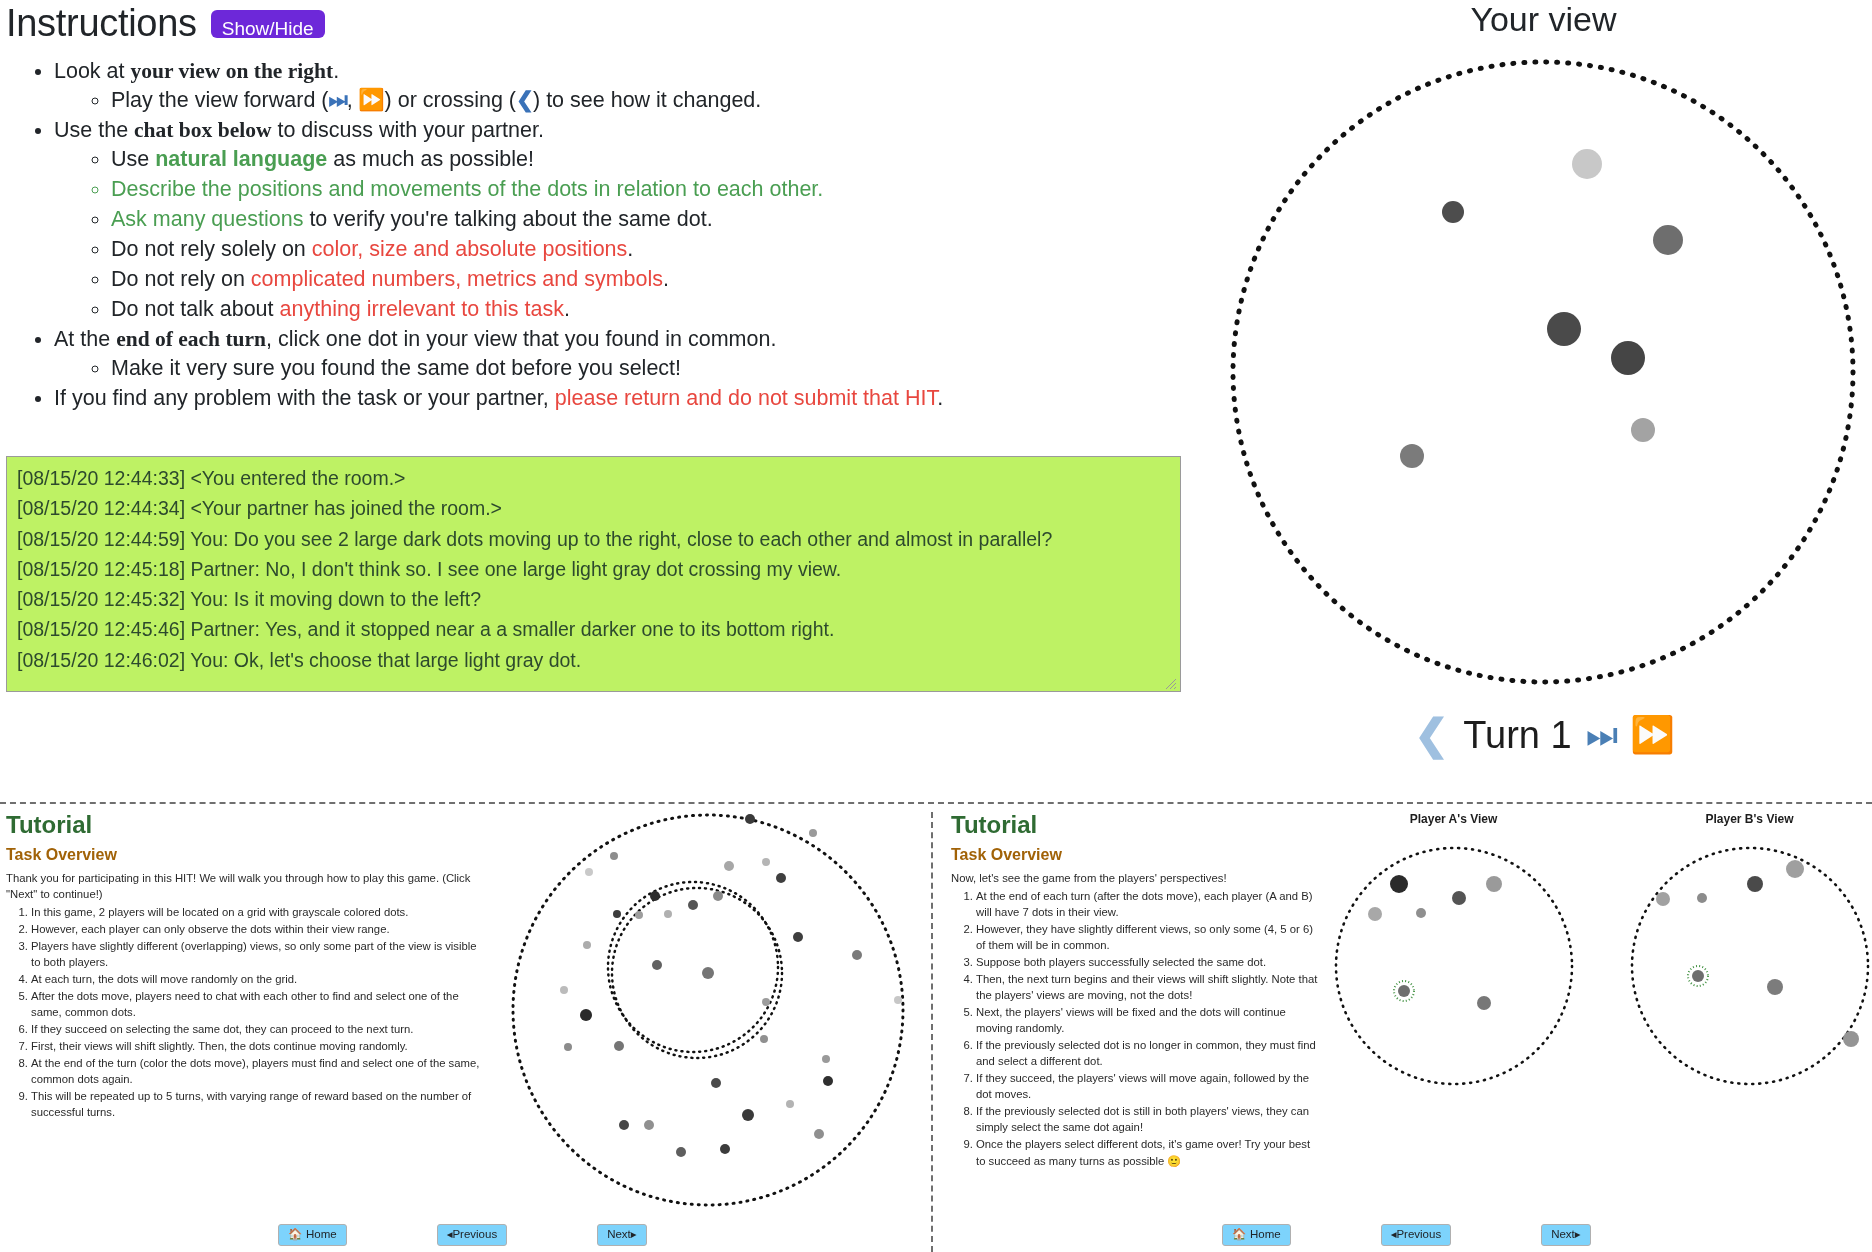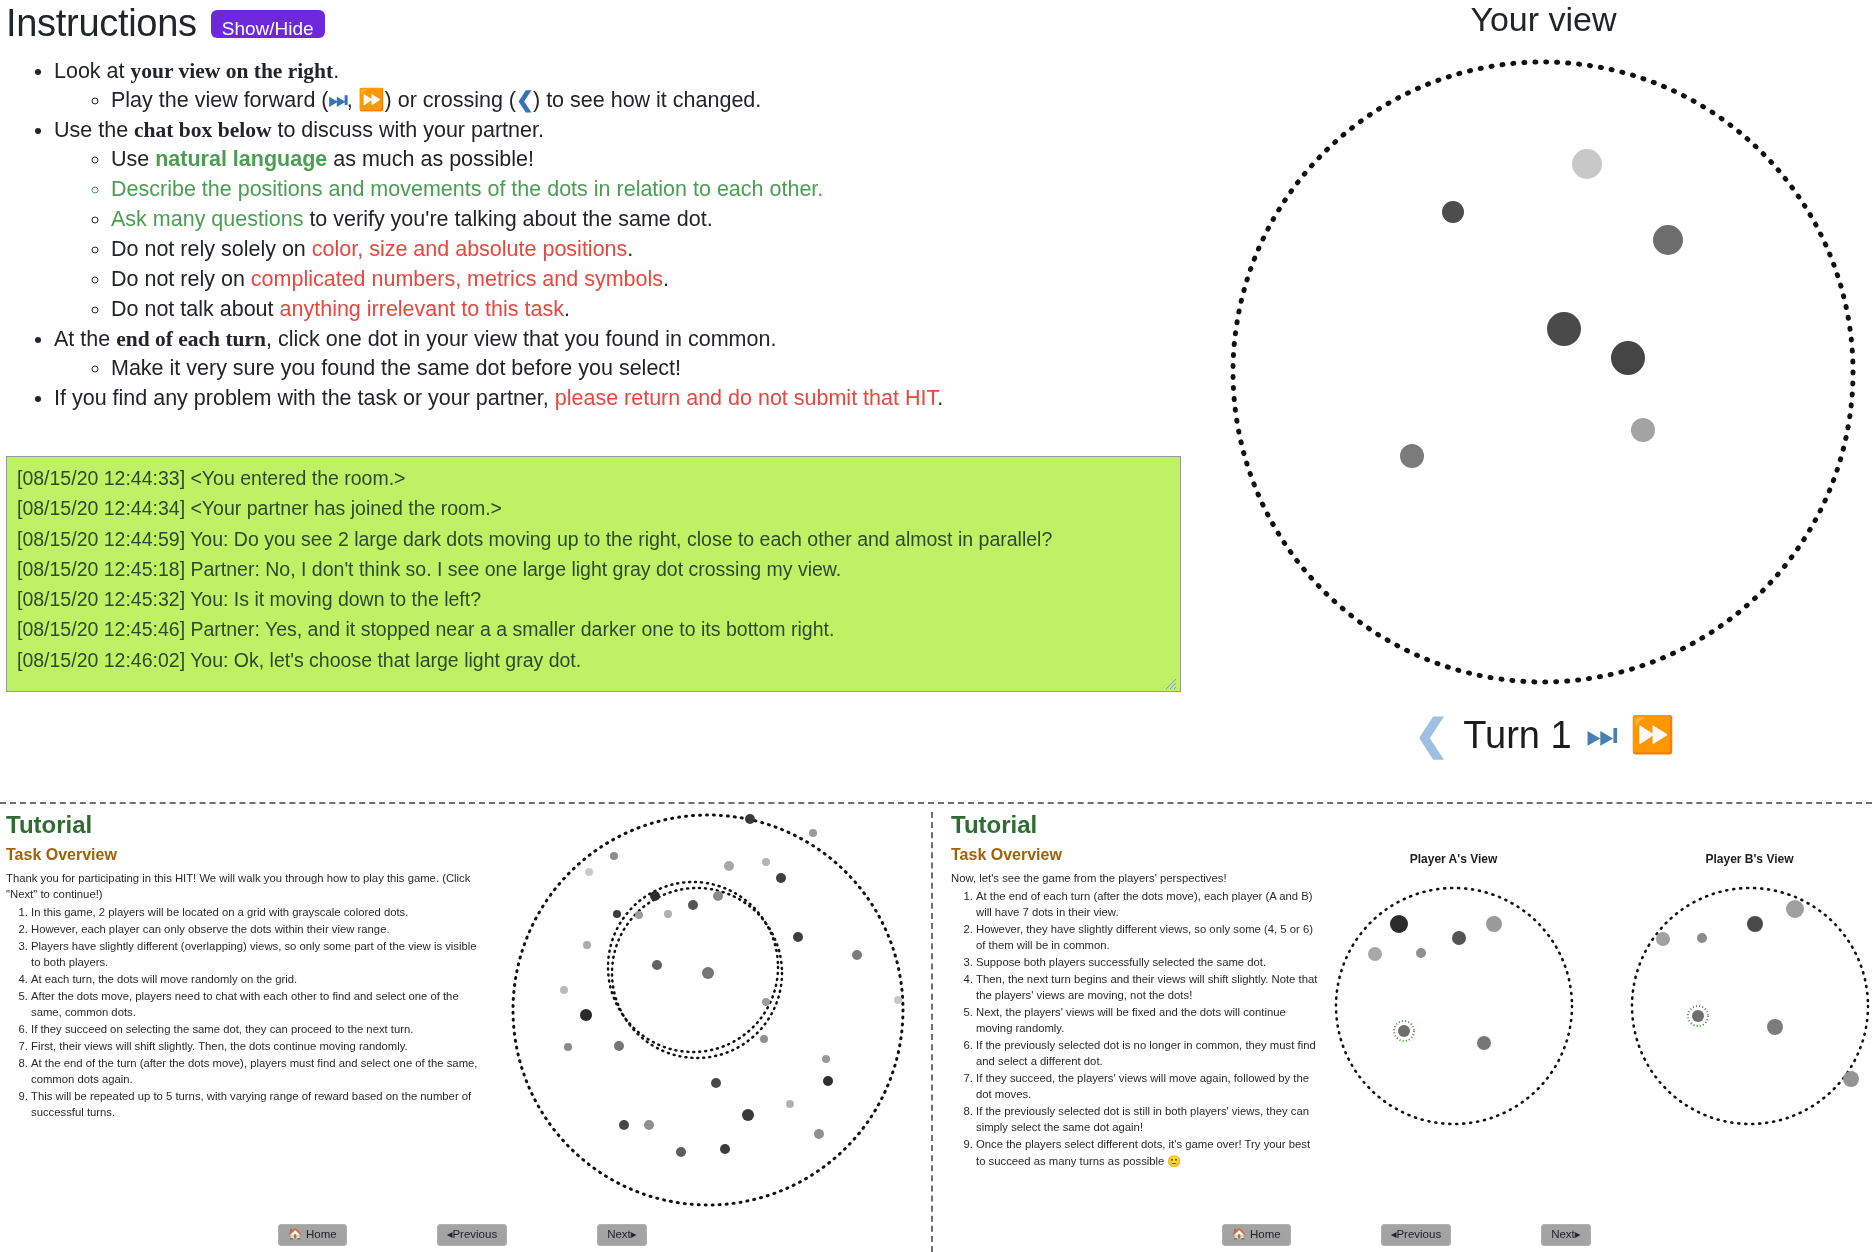--- a/index.html
+++ b/index.html
@@ -92,21 +92,21 @@
 
   .tut-fig{position:absolute;}
   .tut-left .tut-fig{left:500px;top:-12px;width:420px;height:420px;}
   .tut-right .tut-fig{left:390px;top:0px;width:541px;height:350px;}
   .pv-title{font-size:12px;font-weight:bold;text-align:center;color:#1d1d1d;}
 
   .tut-nav{position:absolute;bottom:6px;display:flex;align-items:center;}
   .tut-left .tut-nav{left:0;width:925px;justify-content:center;gap:90px;}
   .tut-right .tut-nav{left:0;width:931px;justify-content:center;gap:90px;}
   .btn{
-    border:1px solid #b0b0b0;background:#a3a3a3;border-radius:3px;
+    border:1px solid #b0b0b0;background:#7dd3fc;border-radius:3px;
     font-size:11.5px;color:#212529;padding:3px 9px;cursor:pointer;
     font-family:"Liberation Sans", sans-serif;line-height:1.2;white-space:nowrap;
   }
 </style>
 </head>
 <body>
 
 <div class="page">
 
   <div class="instructions">
@@ -194,21 +194,21 @@
       <div class="tut-h2">Task Overview</div>
       <div class="tut-p">Thank you for participating in this HIT! We will walk you through how to play this game. (Click "Next" to continue!)</div>
       <ol class="tut-ol" id="tut-left-list">
           <li>In this game, 2 players will be located on a grid with grayscale colored dots.</li>
           <li>However, each player can only observe the dots within their view range.</li>
           <li>Players have slightly different (overlapping) views, so only some part of the view is visible to both players.</li>
           <li>At each turn, the dots will move randomly on the grid.</li>
           <li>After the dots move, players need to chat with each other to find and select one of the same, common dots.</li>
           <li>If they succeed on selecting the same dot, they can proceed to the next turn.</li>
           <li>First, their views will shift slightly. Then, the dots continue moving randomly.</li>
-          <li>At the end of the turn (after the dots move), players must find and select one of the same, common dots again.</li>
+          <li>At the end of the turn (color the dots move), players must find and select one of the same, common dots again.</li>
           <li>This will be repeated up to 5 turns, with varying range of reward based on the number of successful turns.</li>
         </ol>
     </div>
     <div class="tut-fig">
       <svg id="grid-svg" width="420" height="420" viewBox="0 0 420 420">
           <circle cx="208" cy="210" r="195" fill="none" stroke="#111" stroke-width="3" stroke-dasharray="1 6" stroke-linecap="round"></circle>
           <circle cx="193" cy="167" r="85" fill="none" stroke="#111" stroke-width="2.5" stroke-dasharray="1 5" stroke-linecap="round"></circle>
           <circle cx="197" cy="173" r="85" fill="none" stroke="#111" stroke-width="2.5" stroke-dasharray="1 5" stroke-linecap="round"></circle>
           <circle cx="250" cy="19" r="5" fill="#3a3a3a"></circle>
           <circle cx="313" cy="33" r="4" fill="#9a9a9a"></circle>
@@ -272,21 +272,21 @@
           <li>Suppose both players successfully selected the same dot.</li>
           <li>Then, the next turn begins and their views will shift slightly. Note that the players' views are moving, not the dots!</li>
           <li>Next, the players' views will be fixed and the dots will continue moving randomly.</li>
           <li>If the previously selected dot is no longer in common, they must find and select a different dot.</li>
           <li>If they succeed, the players' views will move again, followed by the dot moves.</li>
           <li>If the previously selected dot is still in both players' views, they can simply select the same dot again!</li>
           <li>Once the players select different dots, it's game over! Try your best to succeed as many turns as possible 🙂</li>
         </ol>
     </div>
     <div class="tut-fig">
-      <div style="display:flex;gap:46px;justify-content:center;margin-top:40px;">
+      <div style="display:flex;gap:46px;justify-content:center;">
         <div>
           <div class="pv-title">Player A's View</div>
           <svg id="pv-a" width="250" height="280" viewBox="0 0 250 280">
               <circle cx="125" cy="140" r="118" fill="none" stroke="#111" stroke-width="2.6" stroke-dasharray="1 6" stroke-linecap="round"></circle>
               <circle cx="70" cy="58" r="9" fill="#2b2b2b"></circle>
               <circle cx="165" cy="58" r="8" fill="#9a9a9a"></circle>
               <circle cx="130" cy="72" r="7" fill="#545454"></circle>
               <circle cx="46" cy="88" r="7" fill="#a8a8a8"></circle>
               <circle cx="92" cy="87" r="5" fill="#8f8f8f"></circle>
               <circle cx="75" cy="165" r="10" fill="none" stroke="#3f8f3f" stroke-width="2" stroke-dasharray="1 2.2"></circle>

